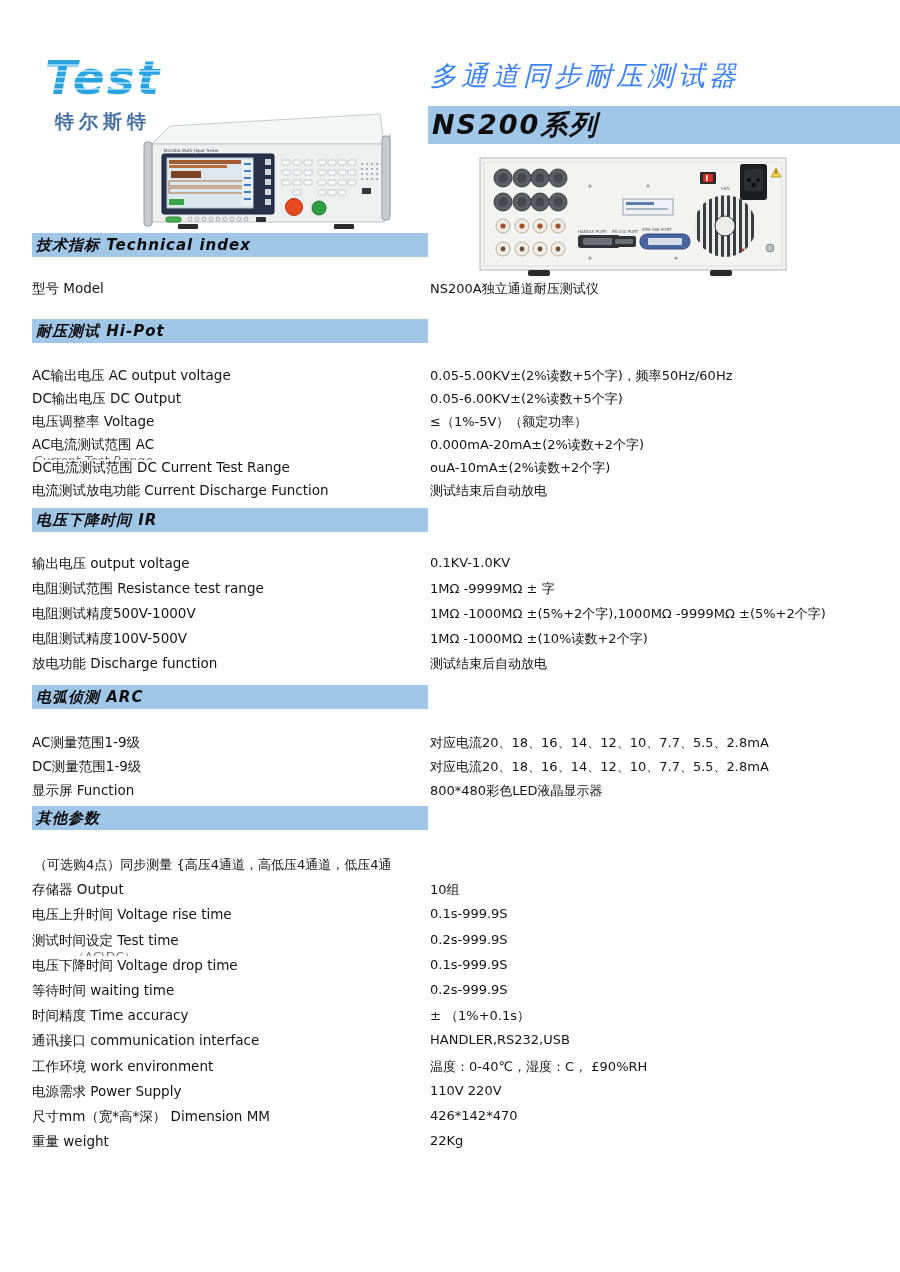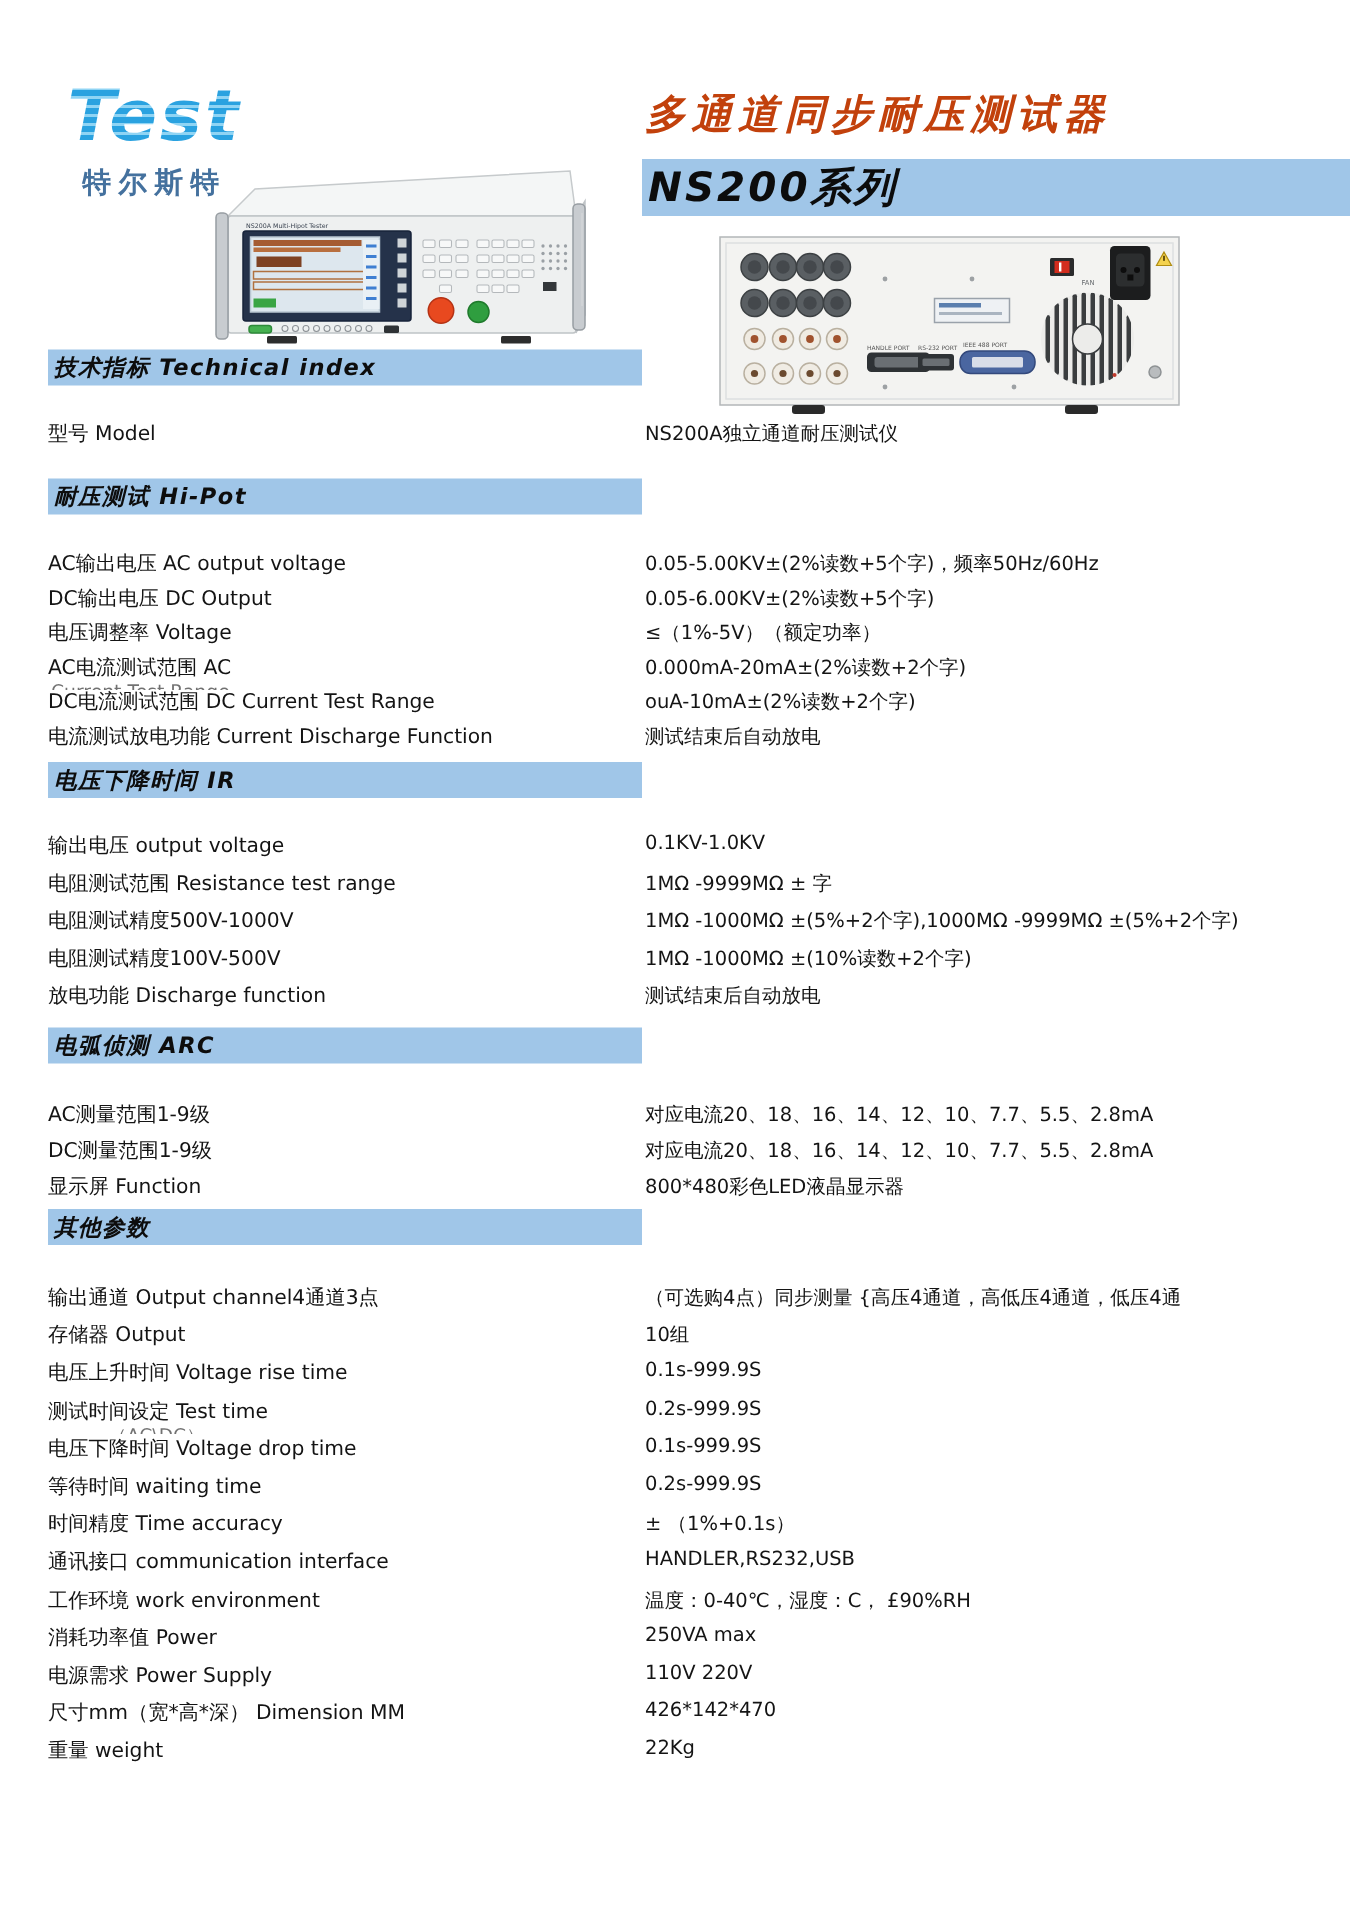--- a/index.html
+++ b/index.html
@@ -11,22 +11,22 @@
   .logo-text{
     font-size:47px;font-weight:bold;font-style:italic;letter-spacing:2px;line-height:1;
     color:#2aa2e0;
     background:repeating-linear-gradient(180deg,#2aa2e0 0 4px,#8fd4f4 4px 6px);
     -webkit-background-clip:text;background-clip:text;
     -webkit-text-fill-color:transparent;
   }
   .logo-sub{margin-top:8px;font-size:19px;font-weight:bold;color:#44719e;letter-spacing:5px;}
 
   
-  .page-title{position:absolute;left:430px;top:58px;font-size:27px;font-weight:bold;
-    letter-spacing:4px;color:#c2410c;font-style:italic;}
+  .page-title{position:absolute;left:430px;top:58px;font-size:27px;font-weight:normal;
+    letter-spacing:4px;color:#3b82f6;font-style:italic;}
   .series-bar{position:absolute;left:428px;top:106px;width:496px;height:38px;
     display:flex;align-items:center;padding-left:4px;box-sizing:border-box;}
   .series-bar span{font-size:27px;font-weight:bold;font-style:italic;letter-spacing:2px;color:#0c0c0c;}
 
   
   .front-img{position:absolute;left:138px;top:84px;}
   .rear-img{position:absolute;left:478px;top:152px;}
 
   
   .spec{position:absolute;left:32px;top:233px;width:852px;}
@@ -422,24 +422,20 @@
       <span class="lbl">显示屏 Function</span>
       
     </div>
     <div class="spec-value">800*480彩色LED液晶显示器</div>
   </div>
 </div>
 
     <div class="sec-bar" style="background:#a0c6e8;">其他参数</div>
     <div class="rows-4">
   <div class="spec-row">
-    <div class="spec-label">
-      <span class="lbl">输出通道 Output channel4通道3点</span>
-      
-    </div>
     <div class="spec-value">（可选购4点）同步测量 {高压4通道，高低压4通道，低压4通</div>
   </div>
 
   <div class="spec-row">
     <div class="spec-label">
       <span class="lbl">存储器 Output</span>
       
     </div>
     <div class="spec-value">10组</div>
   </div>
@@ -493,27 +489,20 @@
   </div>
 
   <div class="spec-row">
     <div class="spec-label">
       <span class="lbl">工作环境 work environment</span>
       
     </div>
     <div class="spec-value">温度：0-40℃，湿度：C， £90%RH</div>
   </div>
 
-  <div class="spec-row">
-    <div class="spec-label">
-      <span class="lbl">消耗功率值 Power</span>
-      
-    </div>
-    <div class="spec-value">250VA max</div>
-  </div>
 
   <div class="spec-row">
     <div class="spec-label">
       <span class="lbl">电源需求  Power Supply</span>
       
     </div>
     <div class="spec-value">110V 220V</div>
   </div>
 
   <div class="spec-row">

